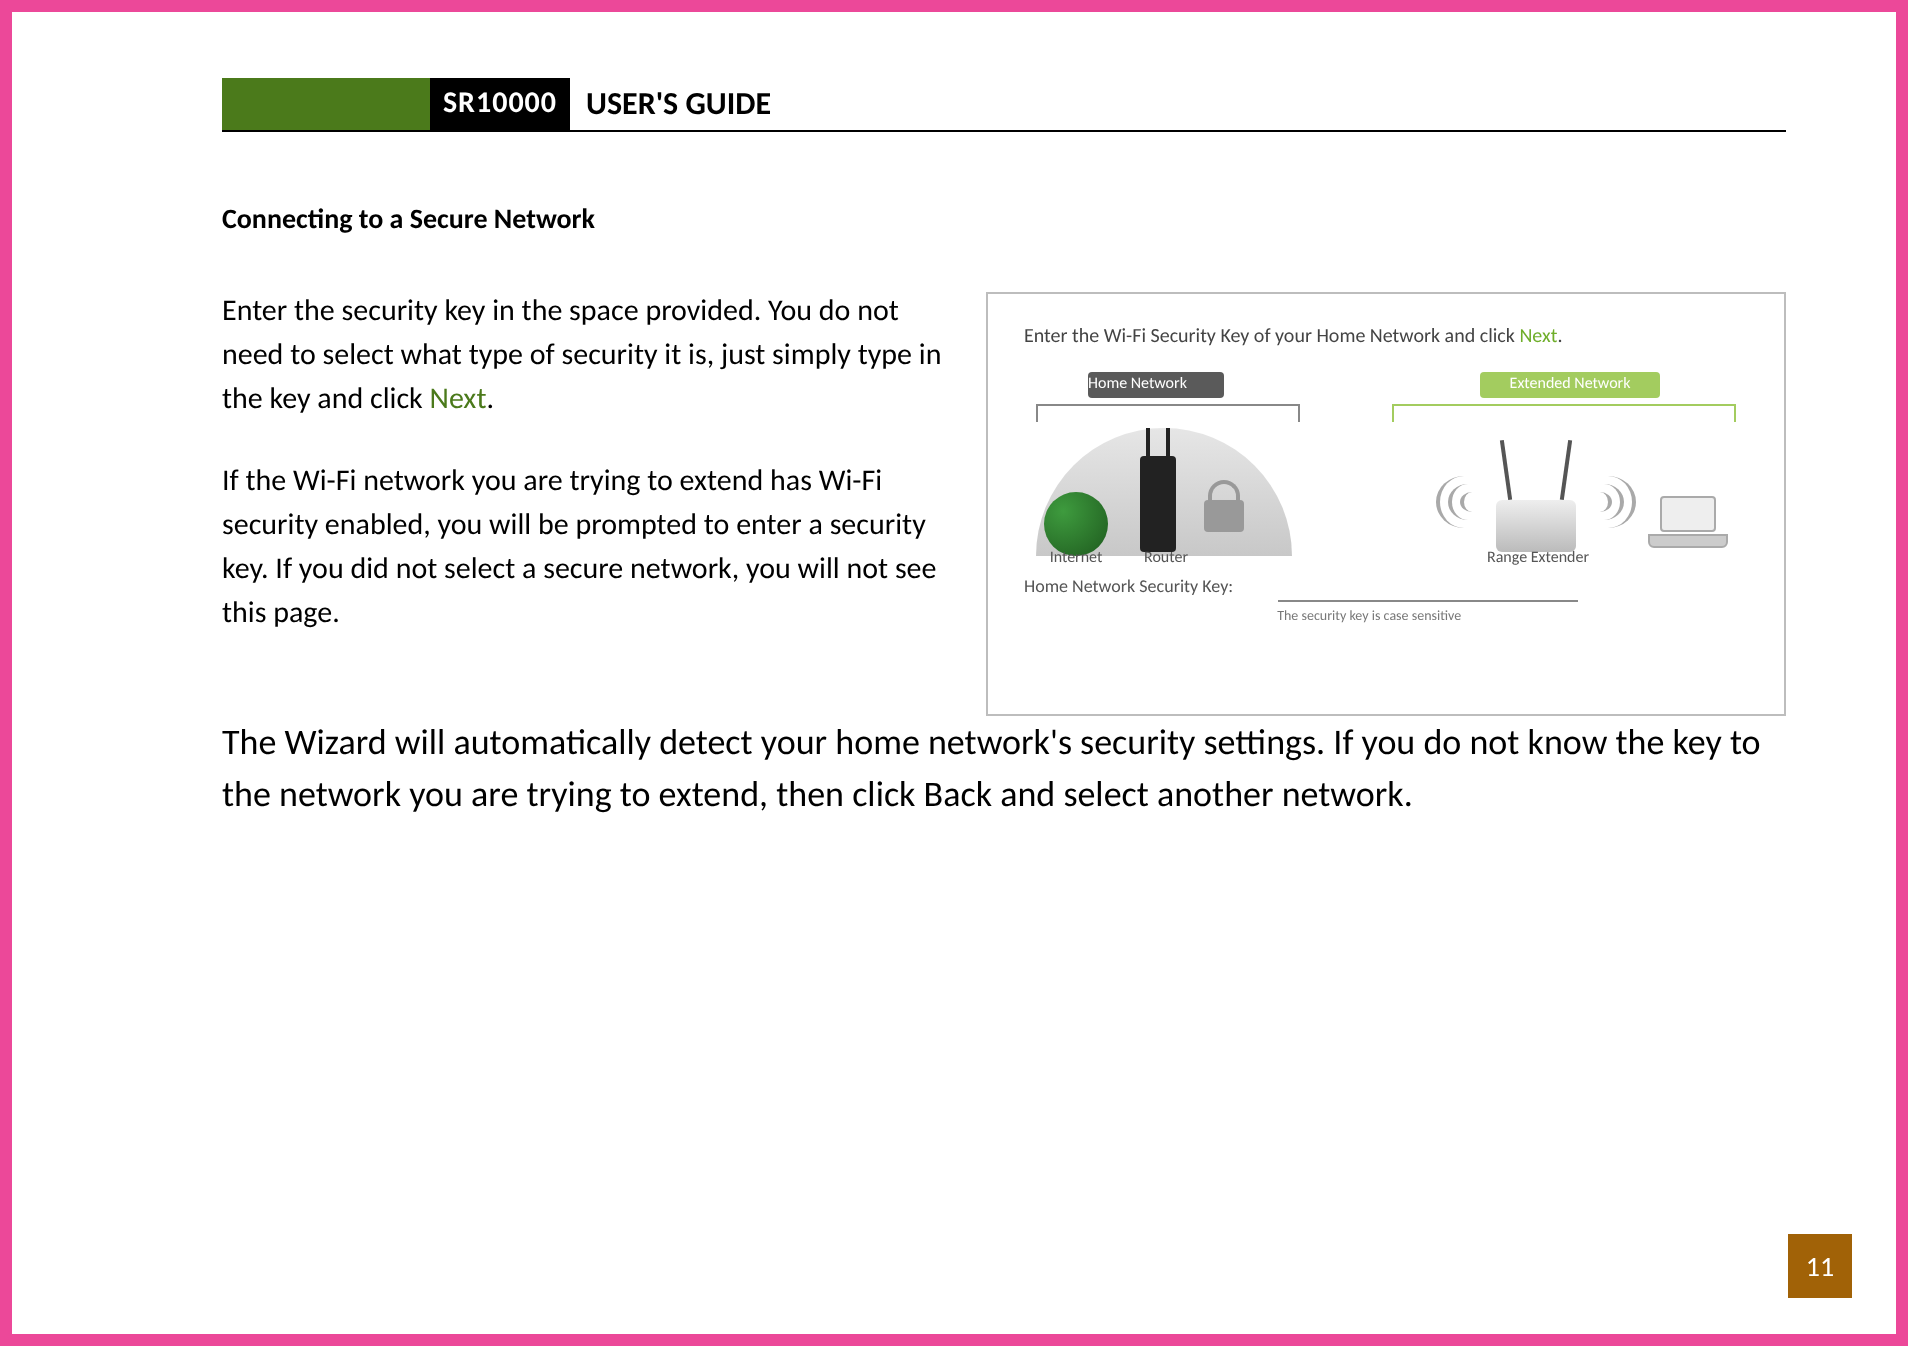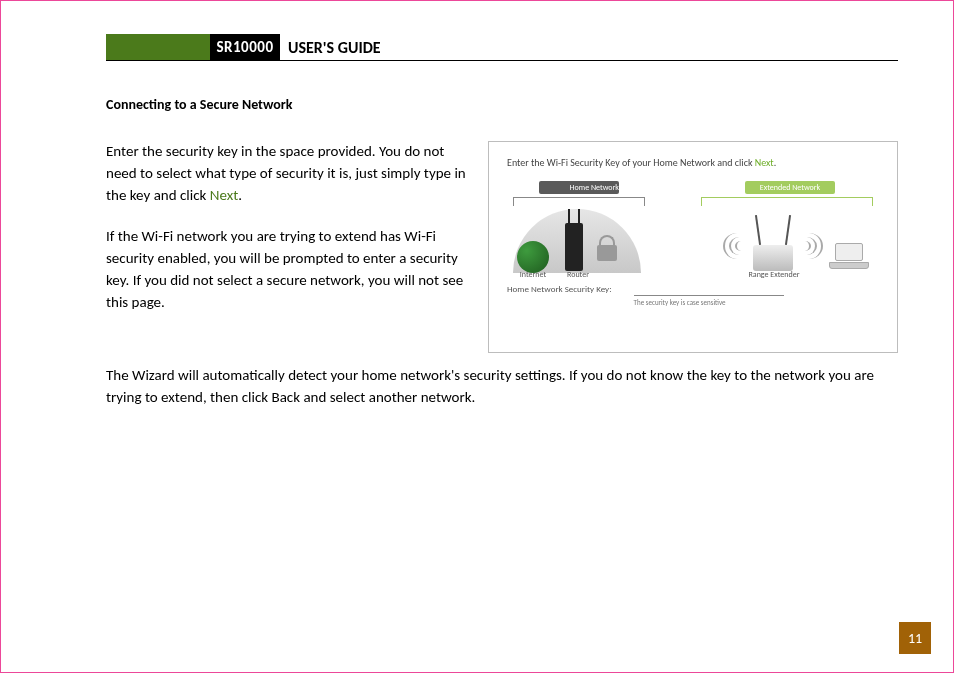--- a/index.html
+++ b/index.html
@@ -1,34 +1,34 @@
 <!DOCTYPE html>
 <html><head>
 <meta charset="utf-8">
 <style>
   html,body{margin:0;padding:0;background:#fff;font-family:Calibri,Arial,sans-serif;color:#000}
-  .page{position:relative;width:954px;height:673px;border:1px solid #ec4899;box-sizing:border-box}
+  .page{position:relative;width:954px;height:673px;border:6px solid #ec4899;box-sizing:border-box}
   .hdr{position:absolute;left:105px;top:33px;right:55px;height:26px;border-bottom:1px solid #000;display:flex;align-items:flex-end}
   .hdr-bar{width:104px;height:26px;background:#4b7a1b}
   .hdr-prod{width:70px;height:26px;background:#000;color:#fff;font-weight:bold;font-size:15px;display:flex;align-items:center;justify-content:center;letter-spacing:.5px}
   .hdr-title{margin-left:8px;font-weight:bold;font-size:16px;padding-bottom:3px}
   .body{position:absolute;left:105px;right:55px;top:95px}
   .sec-title{font-weight:bold;font-size:14px;margin-bottom:28px}
   .cols{display:flex;gap:22px}
   .txtcol{flex:0 0 360px;font-size:15px;line-height:1.45}
   .txtcol p{margin:0 0 20px 0}
   .nextword{color:#4b7a1b}
   .fig{flex:1;border:1px solid #bdbdbd;padding:14px 18px 14px 18px;font-size:11px;color:#444;height:212px;box-sizing:border-box;position:relative}
   .fig-title-row{display:flex;align-items:center;gap:6px;margin-bottom:10px}
   .sq{width:9px;height:9px;background:#4b7a1b}
   .fig-title{font-weight:bold;color:#555}
   .fig-sub{font-size:10px;margin-bottom:12px}
   .nextg{color:#6fae2a}
   .diagram{position:relative;height:96px;margin:0 6px 6px 6px}
-  .tabhn{position:absolute;left:26px;top:0;width:80px;height:13px;background:#5a5a5a;color:#fff;font-size:8px;text-align:right;line-height:13px;border-radius:2px}
+  .tabhn{position:absolute;left:26px;top:0;width:68px;height:13px;background:#5a5a5a;color:#fff;font-size:8px;text-align:left;line-height:13px;border-radius:2px}
   .taben{position:absolute;right:38px;top:0;width:90px;height:13px;background:#a3cc5f;color:#fff;font-size:8px;text-align:center;line-height:13px;border-radius:2px}
   .brackL{position:absolute;left:0;top:16px;width:130px;height:8px;border:1px solid #888;border-bottom:none}
   .brackR{position:absolute;right:0;top:16px;width:170px;height:8px;border:1px solid #a3cc5f;border-bottom:none}
   
   .dome{position:absolute;left:0;top:28px;width:128px;height:64px;border-top-left-radius:64px;border-top-right-radius:64px;background:linear-gradient(#e6e6e6,#c8c8c8)}
   .globe{position:absolute;left:4px;top:60px;width:32px;height:32px;border-radius:50%;background:radial-gradient(circle at 30% 30%,#3e9b3e,#1e5a1e)}
   .router{position:absolute;left:52px;top:42px;width:18px;height:48px;background:#222;border-radius:2px}
   .router:before{content:"";position:absolute;left:3px;top:-14px;width:2px;height:14px;background:#222}
   .router:after{content:"";position:absolute;right:3px;top:-14px;width:2px;height:14px;background:#222}
   .lock{position:absolute;left:84px;top:56px;width:24px;height:24px}
@@ -48,21 +48,21 @@
   .laptop{position:absolute;right:6px;top:62px;width:38px;height:24px}
   .lscreen{width:26px;height:16px;background:#eee;border:1px solid #aaa;margin-left:6px;border-radius:2px}
   .lbase{width:38px;height:5px;background:#ccc;border:1px solid #aaa;border-radius:0 0 3px 3px;margin-top:1px}
   .dlbls{position:absolute;left:0;right:0;bottom:-2px;display:flex;font-size:8px;color:#555}
   .dlbl{text-align:center}
   .keyrow{display:flex;align-items:flex-start;font-size:9px;color:#555;margin-top:6px;gap:22px}
   .keyline{border-bottom:1px solid #888;width:150px;height:12px}
   .keynote{font-size:7px;color:#777;margin-top:2px}
   .btnrow{position:absolute;right:18px;bottom:12px;display:flex;gap:10px}
   .gbtn{background:#6fae2a;color:#fff;font-size:10px;letter-spacing:2px;padding:5px 16px;font-weight:bold}
-  .p3{font-size:15px;line-height:1.45;margin-top:12px}
+  .p3{font-size:18px;line-height:1.45;margin-top:0}
   .pnum{position:absolute;right:22px;bottom:18px;width:32px;height:32px;background:#a16207;color:#fff;display:flex;align-items:center;justify-content:center;font-size:14px}
 </style>
 </head>
 <body>
 
 <div class="page">
 
   <div class="hdr">
     <div class="hdr-bar"></div>
     <div class="hdr-prod">SR10000</div>

